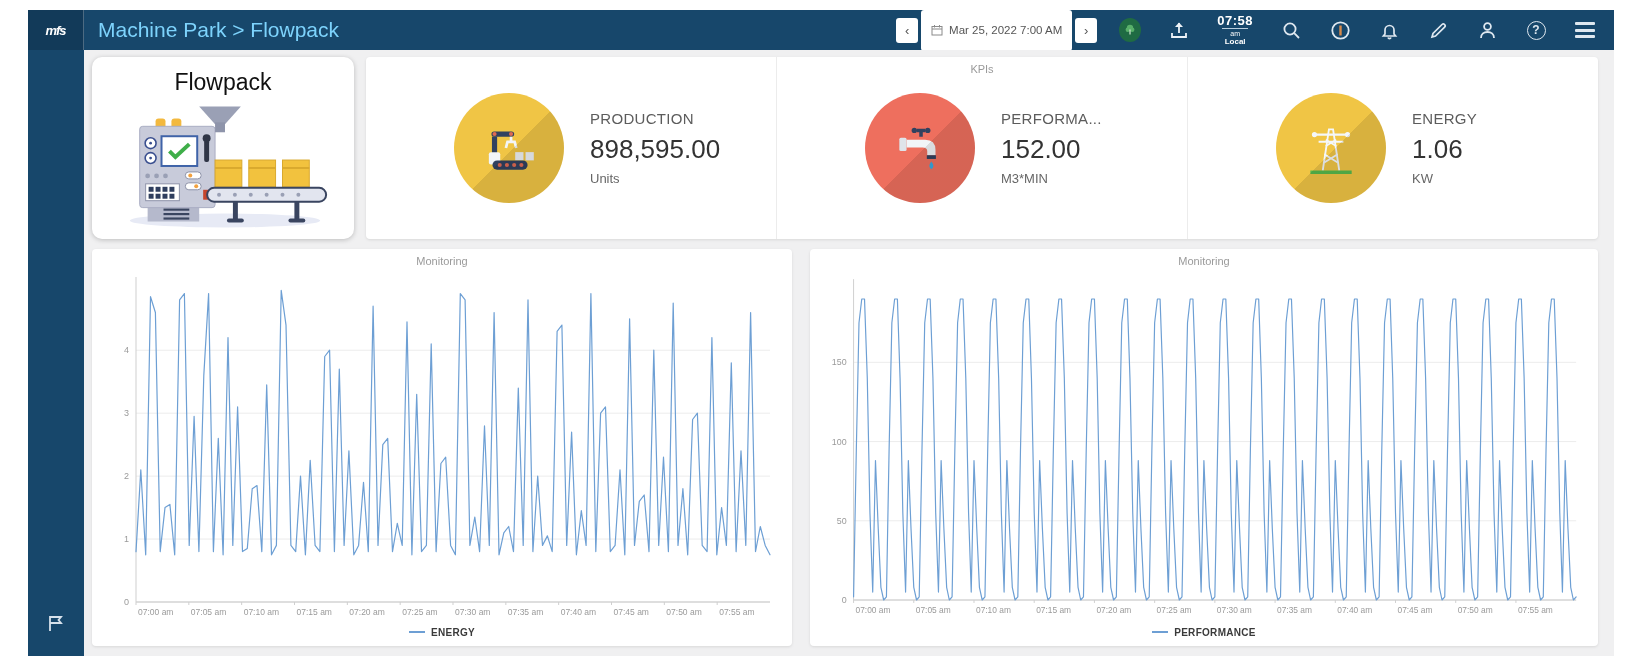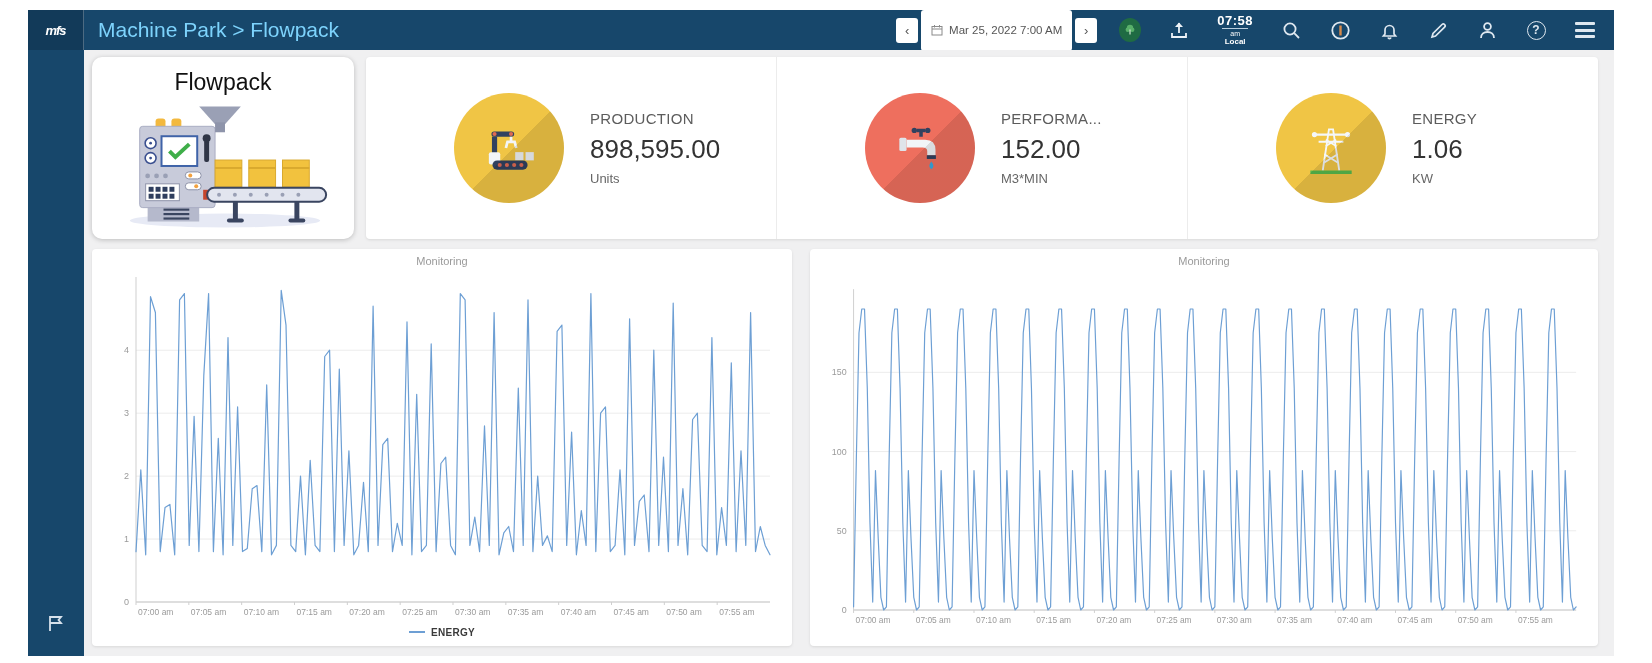--- a/index.html
+++ b/index.html
@@ -227,20 +227,21 @@
                   <circle cx="196" cy="97" r="2" fill="#9aa0b5"></circle>
                 <rect x="130" y="104" width="5" height="19" fill="#3a4560"></rect>
                 <rect x="192" y="104" width="5" height="19" fill="#3a4560"></rect>
                 <rect x="124" y="121" width="17" height="4" rx="2" fill="#3a4560"></rect>
                 <rect x="186" y="121" width="17" height="4" rx="2" fill="#3a4560"></rect>
               </svg>
             </div>
           </div>
 
           <div class="kpi-panel">
+            <div class="kpi-panel-title">KPIs</div>
 
             <div class="kpi">
               <div class="kpi-circle" style="background:#f0c545">
                 <svg width="62" height="62" viewBox="0 0 60 60">
                   <rect x="13" y="14" width="22" height="5" rx="2.5" fill="#31415f"></rect>
                   <circle cx="16" cy="16.5" r="2" fill="#e06a52"></circle>
                   <circle cx="32" cy="16.5" r="2" fill="#e06a52"></circle>
                   <rect x="13.5" y="19" width="5" height="16" fill="#31415f"></rect>
                   <rect x="10.5" y="34" width="11" height="12" rx="2" fill="#f2f5f8"></rect>
                   <path d="M32 19 v5 M27.5 24 h9 M28.5 24 l-1.5 6 M35.5 24 l1.5 6" stroke="#f2f5f8" stroke-width="2.6" fill="none"></path>
@@ -384,19 +385,23 @@
                   <text x="524" y="344" text-anchor="start" font-size="8.5" fill="#9a9a9a" font-family="&quot;Liberation Sans&quot;, sans-serif">07:40 am</text>
                   <line x1="583" x2="583" y1="331" y2="334" stroke="#cfcfcf"></line>
                   <text x="585" y="344" text-anchor="start" font-size="8.5" fill="#9a9a9a" font-family="&quot;Liberation Sans&quot;, sans-serif">07:45 am</text>
                   <line x1="644" x2="644" y1="331" y2="334" stroke="#cfcfcf"></line>
                   <text x="646" y="344" text-anchor="start" font-size="8.5" fill="#9a9a9a" font-family="&quot;Liberation Sans&quot;, sans-serif">07:50 am</text>
                   <line x1="705" x2="705" y1="331" y2="334" stroke="#cfcfcf"></line>
                   <text x="707" y="344" text-anchor="start" font-size="8.5" fill="#9a9a9a" font-family="&quot;Liberation Sans&quot;, sans-serif">07:55 am</text>
                   <polyline points="34.0,327.8 36.8,178.5 39.5,50.1 42.3,26.1 45.1,26.1 47.9,106.3 50.6,242.7 53.4,323.0 56.2,189.8 59.0,258.8 61.7,318.2 64.5,331.0 67.3,327.8 70.0,178.5 72.8,50.1 75.6,26.1 78.4,26.1 81.1,106.3 83.9,242.7 86.7,323.0 89.5,189.8 92.2,258.8 95.0,318.2 97.8,331.0 100.5,327.8 103.3,178.5 106.1,50.1 108.9,26.1 111.6,26.1 114.4,106.3 117.2,242.7 120.0,323.0 122.7,189.8 125.5,258.8 128.3,318.2 131.0,331.0 133.8,327.8 136.6,178.5 139.4,50.1 142.1,26.1 144.9,26.1 147.7,106.3 150.5,242.7 153.2,323.0 156.0,189.8 158.8,258.8 161.5,318.2 164.3,331.0 167.1,327.8 169.9,178.5 172.6,50.1 175.4,26.1 178.2,26.1 181.0,106.3 183.7,242.7 186.5,323.0 189.3,189.8 192.0,258.8 194.8,318.2 197.6,331.0 200.4,327.8 203.1,178.5 205.9,50.1 208.7,26.1 211.5,26.1 214.2,106.3 217.0,242.7 219.8,323.0 222.5,189.8 225.3,258.8 228.1,318.2 230.9,331.0 233.6,327.8 236.4,178.5 239.2,50.1 242.0,26.1 244.7,26.1 247.5,106.3 250.3,242.7 253.0,323.0 255.8,189.8 258.6,258.8 261.4,318.2 264.1,331.0 266.9,327.8 269.7,178.5 272.5,50.1 275.2,26.1 278.0,26.1 280.8,106.3 283.5,242.7 286.3,323.0 289.1,189.8 291.9,258.8 294.6,318.2 297.4,331.0 300.2,327.8 303.0,178.5 305.7,50.1 308.5,26.1 311.3,26.1 314.0,106.3 316.8,242.7 319.6,323.0 322.4,189.8 325.1,258.8 327.9,318.2 330.7,331.0 333.5,327.8 336.2,178.5 339.0,50.1 341.8,26.1 344.5,26.1 347.3,106.3 350.1,242.7 352.9,323.0 355.6,189.8 358.4,258.8 361.2,318.2 364.0,331.0 366.7,327.8 369.5,178.5 372.3,50.1 375.0,26.1 377.8,26.1 380.6,106.3 383.4,242.7 386.1,323.0 388.9,189.8 391.7,258.8 394.5,318.2 397.2,331.0 400.0,327.8 402.8,178.5 405.5,50.1 408.3,26.1 411.1,26.1 413.9,106.3 416.6,242.7 419.4,323.0 422.2,189.8 425.0,258.8 427.7,318.2 430.5,331.0 433.3,327.8 436.0,178.5 438.8,50.1 441.6,26.1 444.4,26.1 447.1,106.3 449.9,242.7 452.7,323.0 455.5,189.8 458.2,258.8 461.0,318.2 463.8,331.0 466.5,327.8 469.3,178.5 472.1,50.1 474.9,26.1 477.6,26.1 480.4,106.3 483.2,242.7 486.0,323.0 488.7,189.8 491.5,258.8 494.3,318.2 497.0,331.0 499.8,327.8 502.6,178.5 505.4,50.1 508.1,26.1 510.9,26.1 513.7,106.3 516.5,242.7 519.2,323.0 522.0,189.8 524.8,258.8 527.5,318.2 530.3,331.0 533.1,327.8 535.9,178.5 538.6,50.1 541.4,26.1 544.2,26.1 547.0,106.3 549.7,242.7 552.5,323.0 555.3,189.8 558.0,258.8 560.8,318.2 563.6,331.0 566.4,327.8 569.1,178.5 571.9,50.1 574.7,26.1 577.5,26.1 580.2,106.3 583.0,242.7 585.8,323.0 588.5,189.8 591.3,258.8 594.1,318.2 596.9,331.0 599.6,327.8 602.4,178.5 605.2,50.1 608.0,26.1 610.7,26.1 613.5,106.3 616.3,242.7 619.0,323.0 621.8,189.8 624.6,258.8 627.4,318.2 630.1,331.0 632.9,327.8 635.7,178.5 638.5,50.1 641.2,26.1 644.0,26.1 646.8,106.3 649.5,242.7 652.3,323.0 655.1,189.8 657.9,258.8 660.6,318.2 663.4,331.0 666.2,327.8 669.0,178.5 671.7,50.1 674.5,26.1 677.3,26.1 680.0,106.3 682.8,242.7 685.6,323.0 688.4,189.8 691.1,258.8 693.9,318.2 696.7,331.0 699.5,327.8 702.2,178.5 705.0,50.1 707.8,26.1 710.5,26.1 713.3,106.3 716.1,242.7 718.9,323.0 721.6,189.8 724.4,258.8 727.2,318.2 730.0,331.0 732.7,327.8 735.5,178.5 738.3,50.1 741.0,26.1 743.8,26.1 746.6,106.3 749.4,242.7 752.1,323.0 754.9,189.8 757.7,258.8 760.5,318.2 763.2,331.0 766.0,327.8" fill="none" stroke="#6d9fd4" stroke-width="1.2" stroke-linejoin="round" stroke-linecap="round"></polyline>
                 </svg>
               </div>
+            <div class="legend">
+              <span class="dash" id="dash1" style="background: rgb(109, 159, 212);"></span>
+              <span class="lname">PERFORMANCE</span>
+            </div>
           </div>
         </div>
 
       </div>
     </div>
   </div>
 </div>
 
 </body></html>

